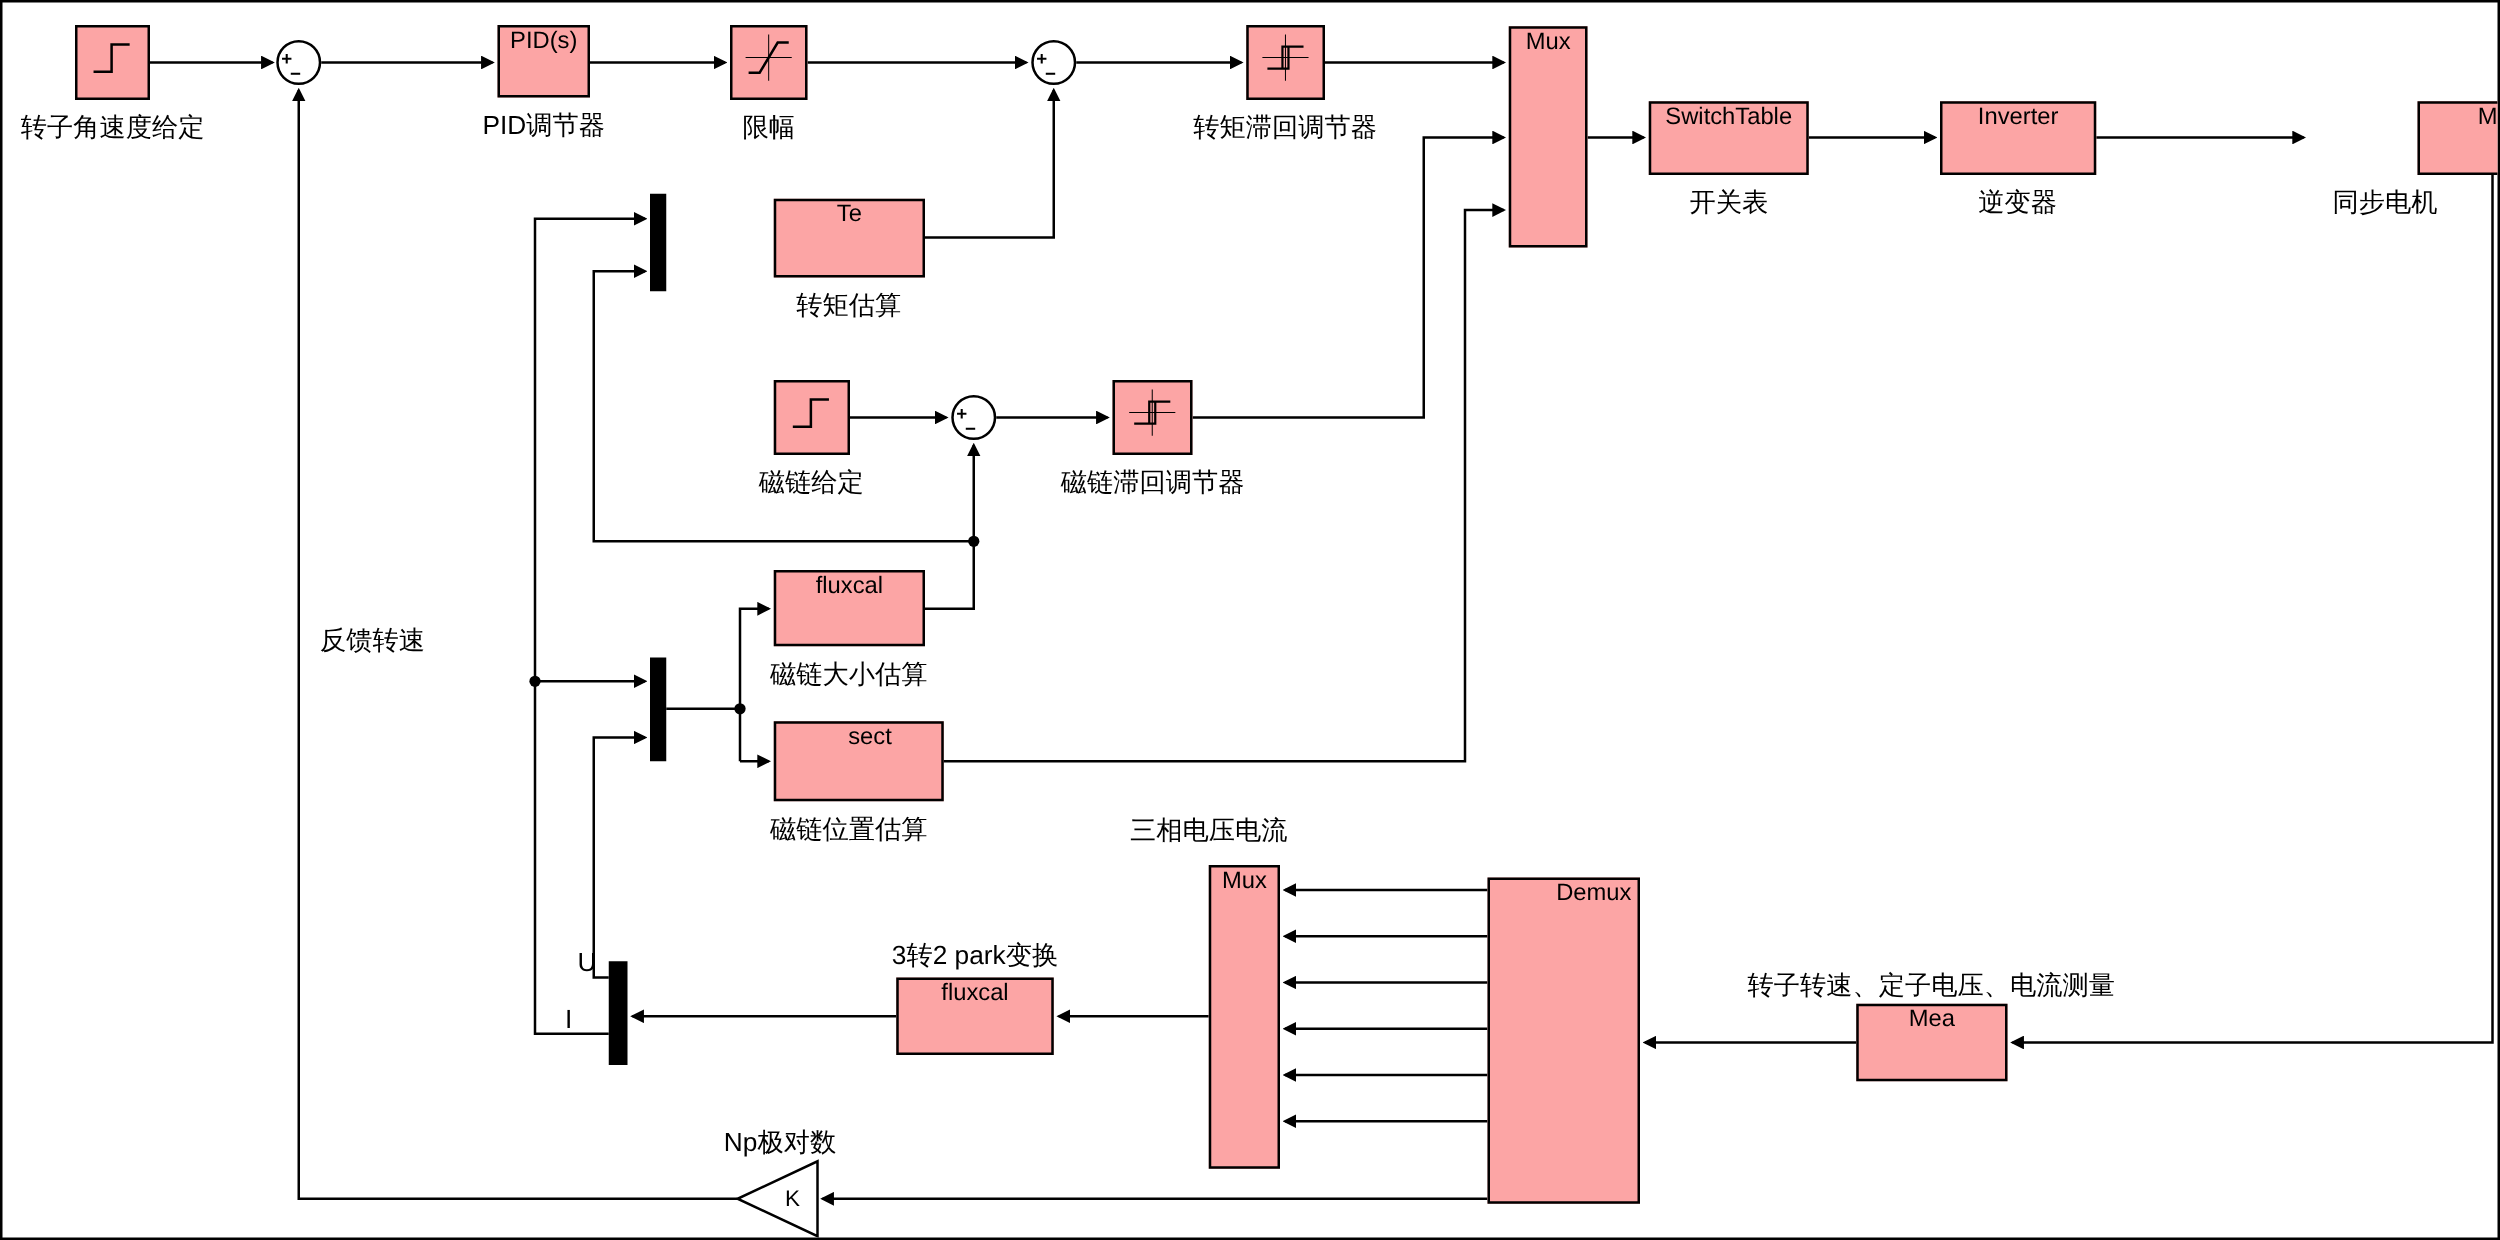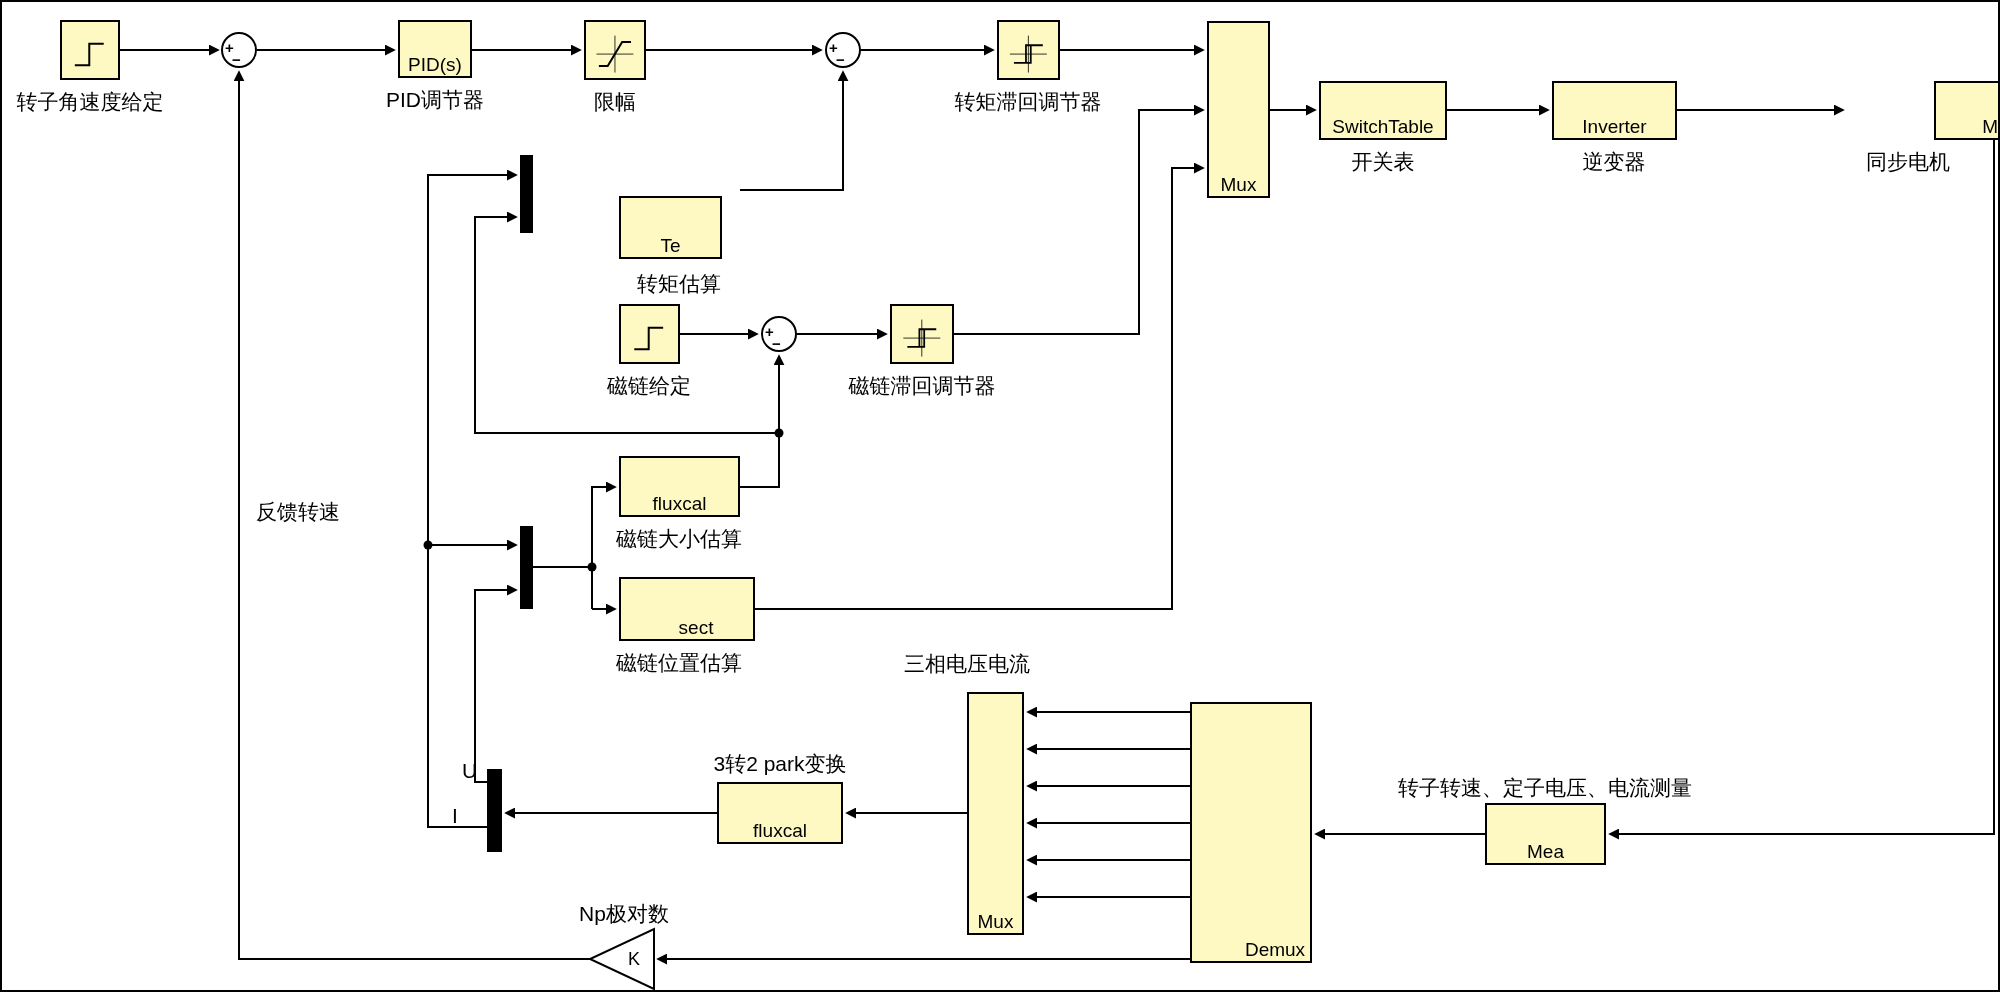--- a/index.html
+++ b/index.html
@@ -1,20 +1,20 @@
 <!DOCTYPE html>
 <html><head>
 <meta charset="utf-8">
 <style>
   * { margin:0; padding:0; box-sizing:border-box; }
   html,body { background:#fff; }
   body { font-family:"Liberation Sans","DejaVu Sans",sans-serif; color:#000; }
   .canvas { position:relative; width:2000px; height:992px; background:#fff; border:2px solid #000; overflow:hidden; }
   .wires { position:absolute; left:0; top:0; }
-  .block { position:absolute; background:#fef9c3; border:2px solid #000; display:flex; align-items:flex-end; justify-content:center; font-size:19px; }
+  .block { position:absolute; background:#fca5a5; border:2px solid #000; display:flex; align-items:flex-start; justify-content:center; font-size:19px; }
   .busbar { position:absolute; background:#000; }
   .lbl { position:absolute; font-size:21px; white-space:nowrap; }
   .lbl.center { transform:translateX(-50%); }
   .sign { position:absolute; font-size:15px; font-weight:700; line-height:1; }
   .icon { width:86%; height:86%; }
   .ktext { position:absolute; left:615px; top:947px; width:34px; text-align:center; font-size:18px; }
 </style>
 </head>
 <body>
 
@@ -118,21 +118,21 @@
   </div>
 
   <div class="block" style="left:1550px; top:79px; width:125px; height:59px;">
     <span>Inverter</span>
   </div>
 
   <div class="block" style="left:1932px; top:79px; width:123px; height:59px;">
     <span>Mo</span>
   </div>
 
-  <div class="block" style="left:617px; top:157px; width:103px; height:63px;margin-top:37px;">
+  <div class="block" style="left:617px; top:157px; width:121px; height:63px;">
     <span>Te</span>
   </div>
 
   <div class="busbar" style="left:518px; top:153px; width:13px; height:78px;"></div>
 
   <div class="block" style="left:617px; top:302px; width:61px; height:60px;">
     <svg class="icon" viewBox="0 0 60 60">
       <polyline points="11,44 29,44 29,17 47,17" fill="none" stroke="#000" stroke-width="2.5"></polyline>
     </svg>
   </div>
@@ -176,21 +176,21 @@
 
   <span class="ktext">K</span>
 
   <div class="lbl center" style="left:88px; top:86px;">转子角速度给定</div>
   <div class="lbl center" style="left:433px; top:84px;">PID调节器</div>
   <div class="lbl center" style="left:613px; top:86px;">限幅</div>
   <div class="lbl center" style="left:1026px; top:86px;">转矩滞回调节器</div>
   <div class="lbl center" style="left:1381px; top:146px;">开关表</div>
   <div class="lbl center" style="left:1612px; top:146px;">逆变器</div>
   <div class="lbl center" style="left:1906px; top:146px;">同步电机</div>
-  <div class="lbl center" style="left:677px; top:228px;margin-top:40px;">转矩估算</div>
+  <div class="lbl center" style="left:677px; top:228px;">转矩估算</div>
   <div class="lbl center" style="left:647px; top:370px;">磁链给定</div>
   <div class="lbl center" style="left:920px; top:370px;">磁链滞回调节器</div>
   <div class="lbl center" style="left:677px; top:523px;">磁链大小估算</div>
   <div class="lbl center" style="left:677px; top:647px;font-family:Liberation Serif, serif;">磁链位置估算</div>
   <div class="lbl center" style="left:965px; top:648px;">三相电压电流</div>
   <div class="lbl center" style="left:778px; top:748px;">3转2 park变换</div>
   <div class="lbl center" style="left:1543px; top:772px;">转子转速、定子电压、电流测量</div>
   <div class="lbl center" style="left:622px; top:898px;">Np极对数</div>
 
   <div class="lbl" style="left:254px; top:496px;">反馈转速</div>

